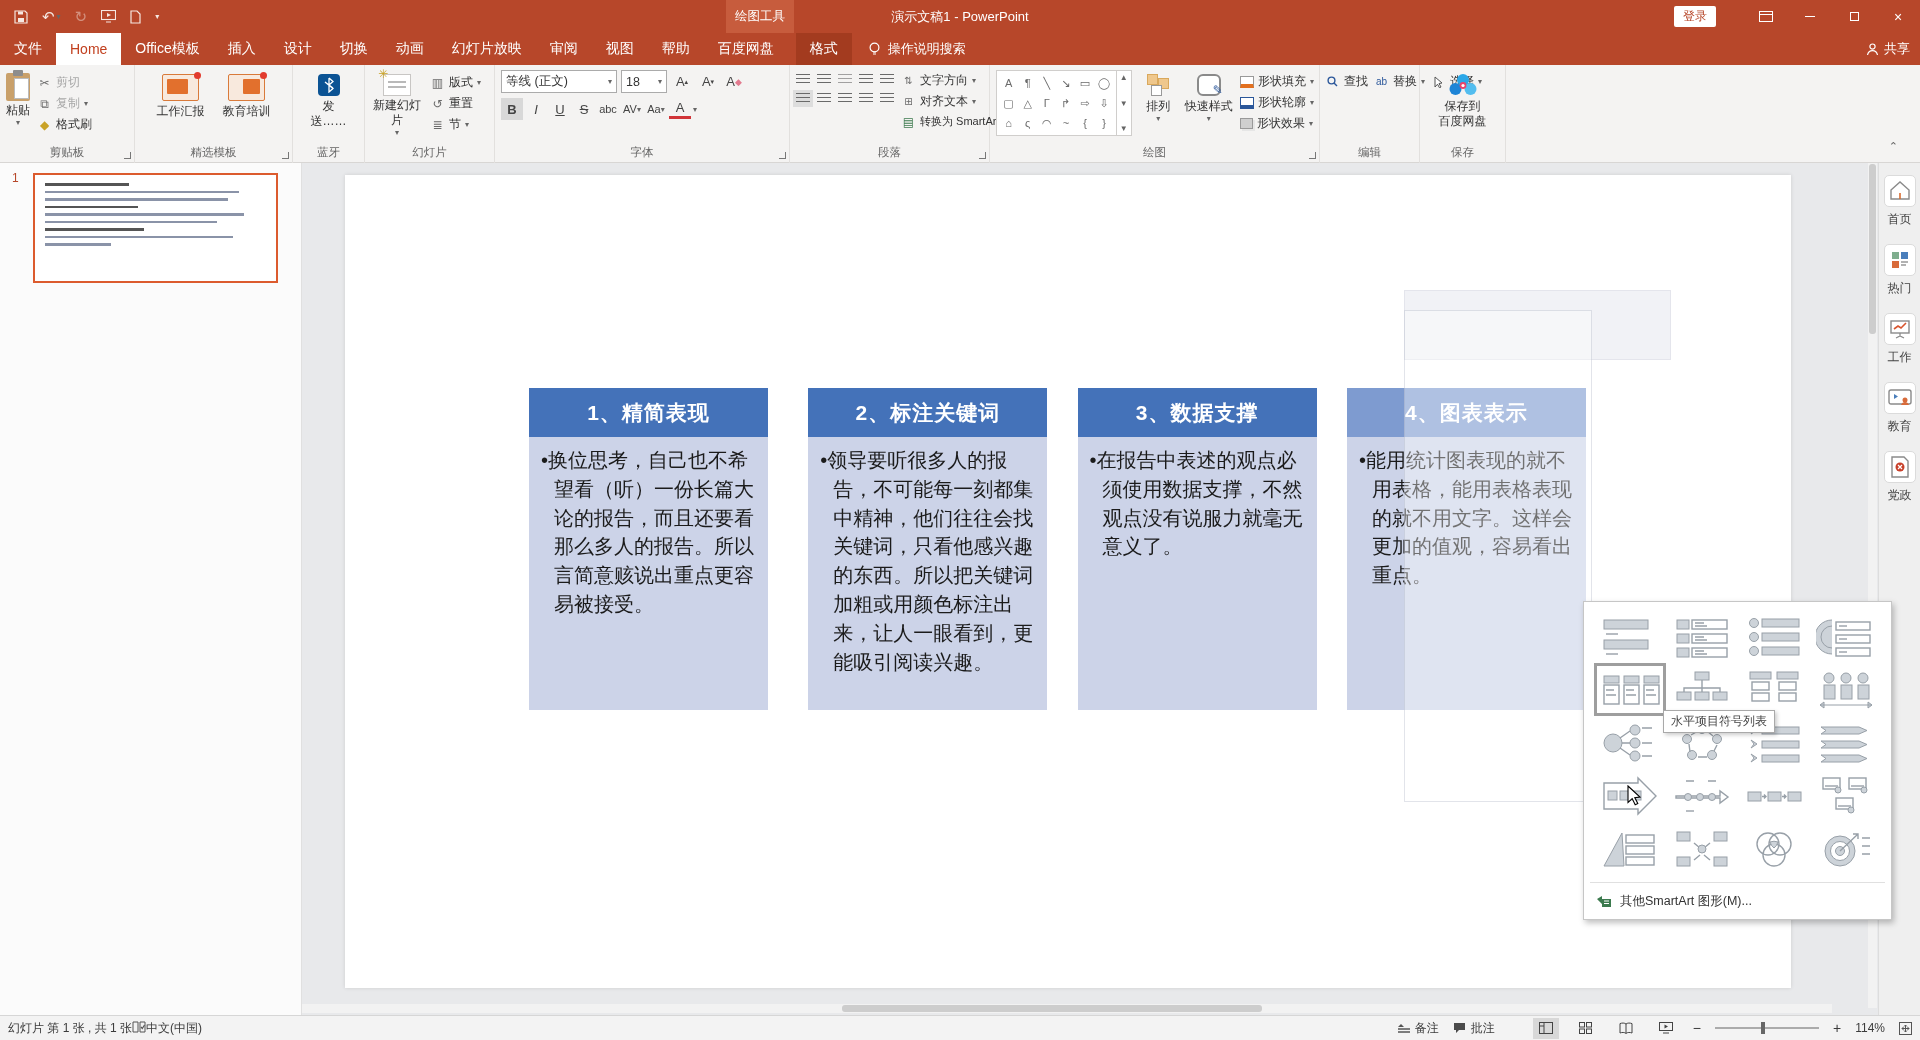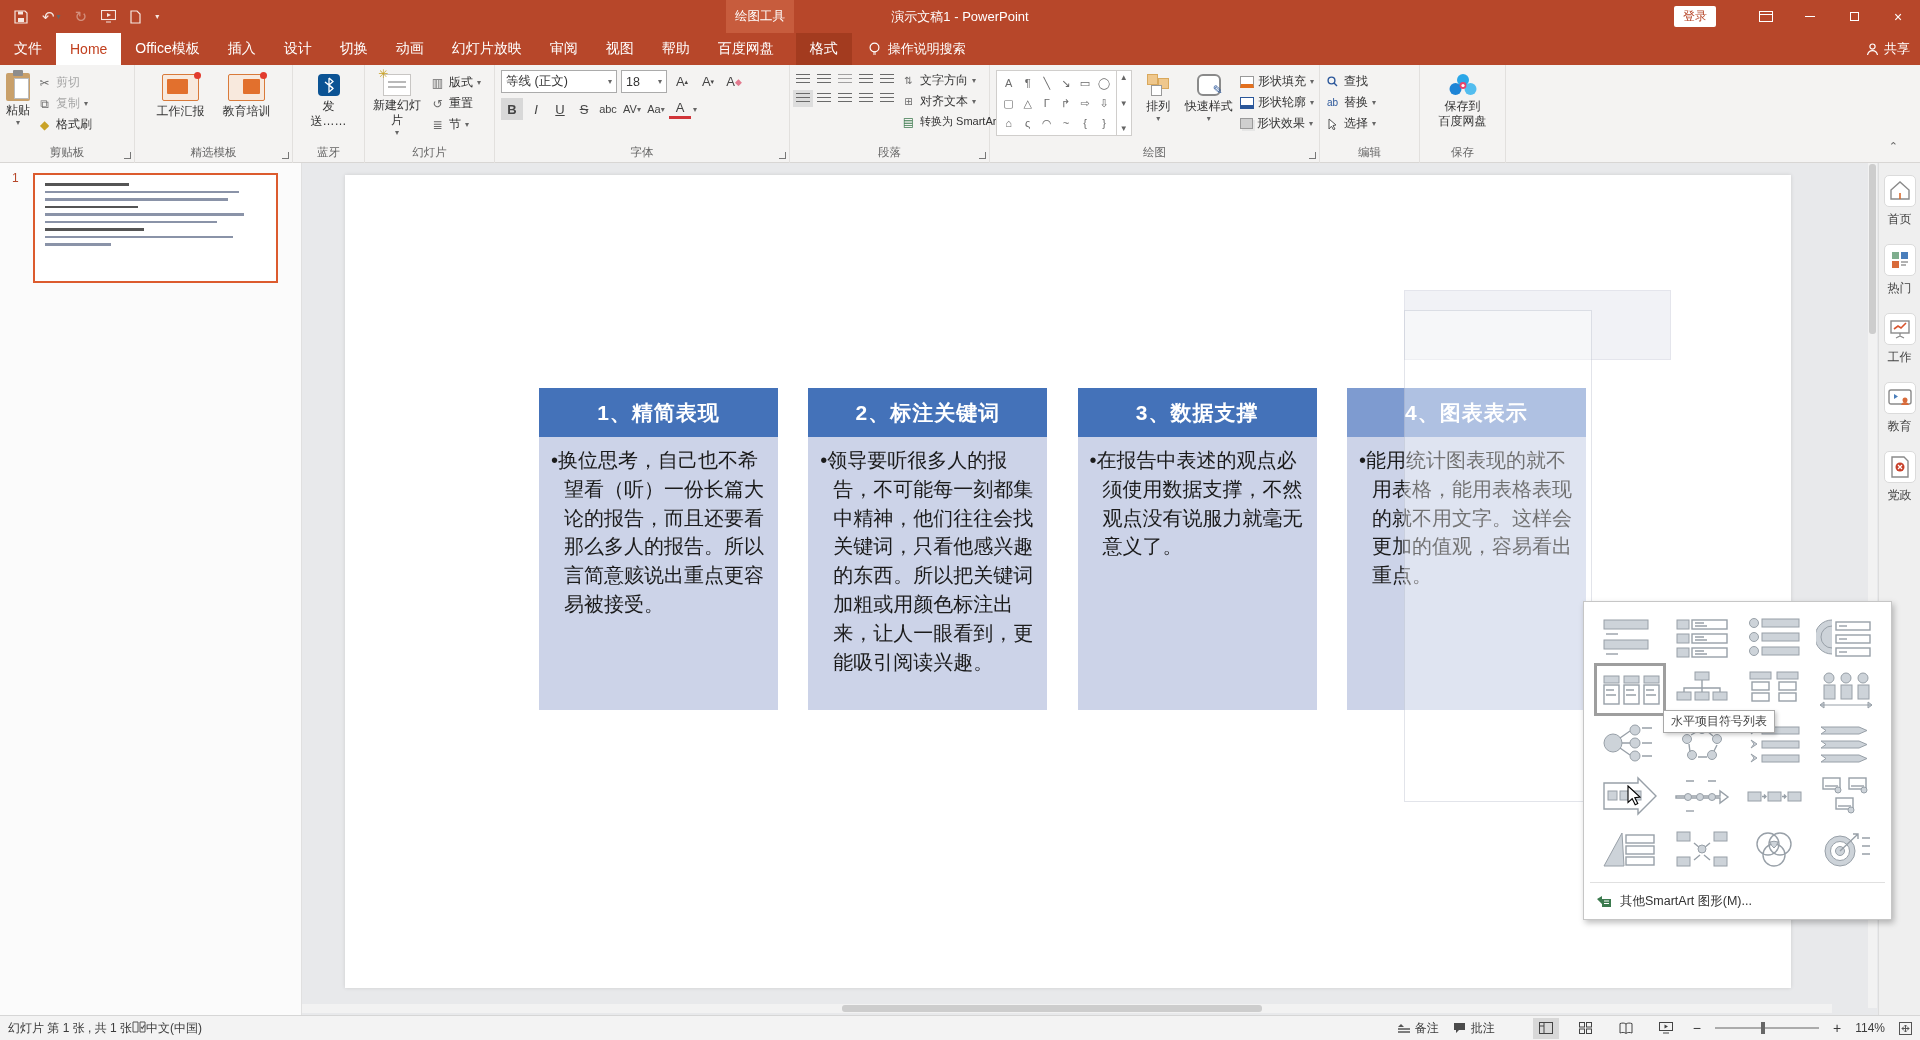--- a/index.html
+++ b/index.html
@@ -420,21 +420,21 @@
               <span>形状效果</span>
               <span class="arr">▾</span>
             </div>
         </div>
       </div>
       <div class="rg-foot">绘图</div>
       <span class="lau"></span>
     </div>
 
     <div class="rgroup" style="width:100px">
-      <div class="rg-body" style="flex-direction:column;margin-top:3px;">
+      <div class="rg-body" style="flex-direction:row;margin-top:3px;">
         <div class="sbtn">
             <span class="si">
               <svg width="11" height="11" viewBox="0 0 11 11">
                 <circle cx="4.5" cy="4.5" r="3.4" fill="none" stroke="#2B579A" stroke-width="1.4"></circle>
                 <path d="M7 7l3 3" stroke="#2B579A" stroke-width="1.4"></path>
               </svg>
             </span>
             <span>查找</span>
           </div>
         <div class="sbtn">
@@ -485,21 +485,21 @@
       <div class="tl" style="width:78%;"></div>
       <div class="tl" style="width:45%;background:#555;"></div>
       <div class="tl" style="width:85%;"></div>
       <div class="tl" style="width:30%;"></div>
     </div>
   </div>
 
   <div id="workspace">
     <div id="slide-canvas">
       <div id="slide-boxes">
-          <div class="sbox" style="left: 194px; top: 213px;">
+          <div class="sbox" style="left: 184px; top: 213px;">
             <div class="sbox-h">1、精简表现</div>
             <div class="sbox-b">
               <p><span>•</span><span>换位思考，自己也不希望看（听）一份长篇大论的报告，而且还要看那么多人的报告。所以言简意赅说出重点更容易被接受。</span></p>
             </div>
           </div>
           <div class="sbox" style="left: 463.3px; top: 213px;">
             <div class="sbox-h">2、标注关键词</div>
             <div class="sbox-b">
               <p><span>•</span><span>领导要听很多人的报告，不可能每一刻都集中精神，他们往往会找关键词，只看他感兴趣的东西。所以把关键词加粗或用颜色标注出来，让人一眼看到，更能吸引阅读兴趣。</span></p>
             </div>

